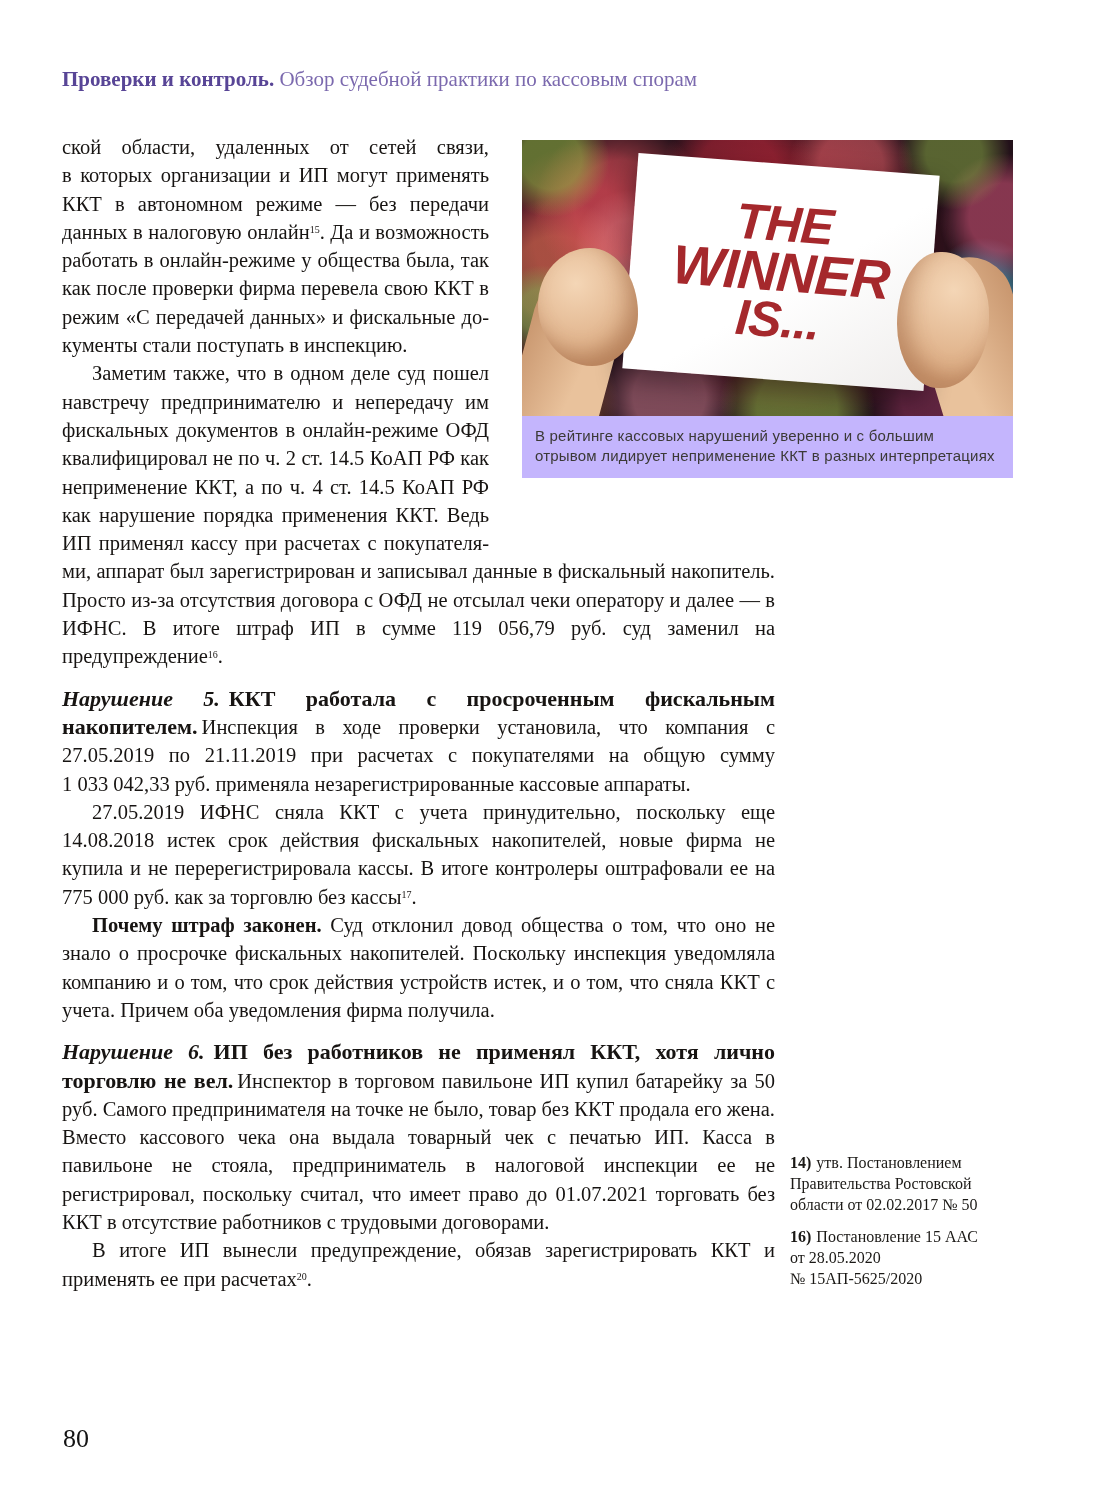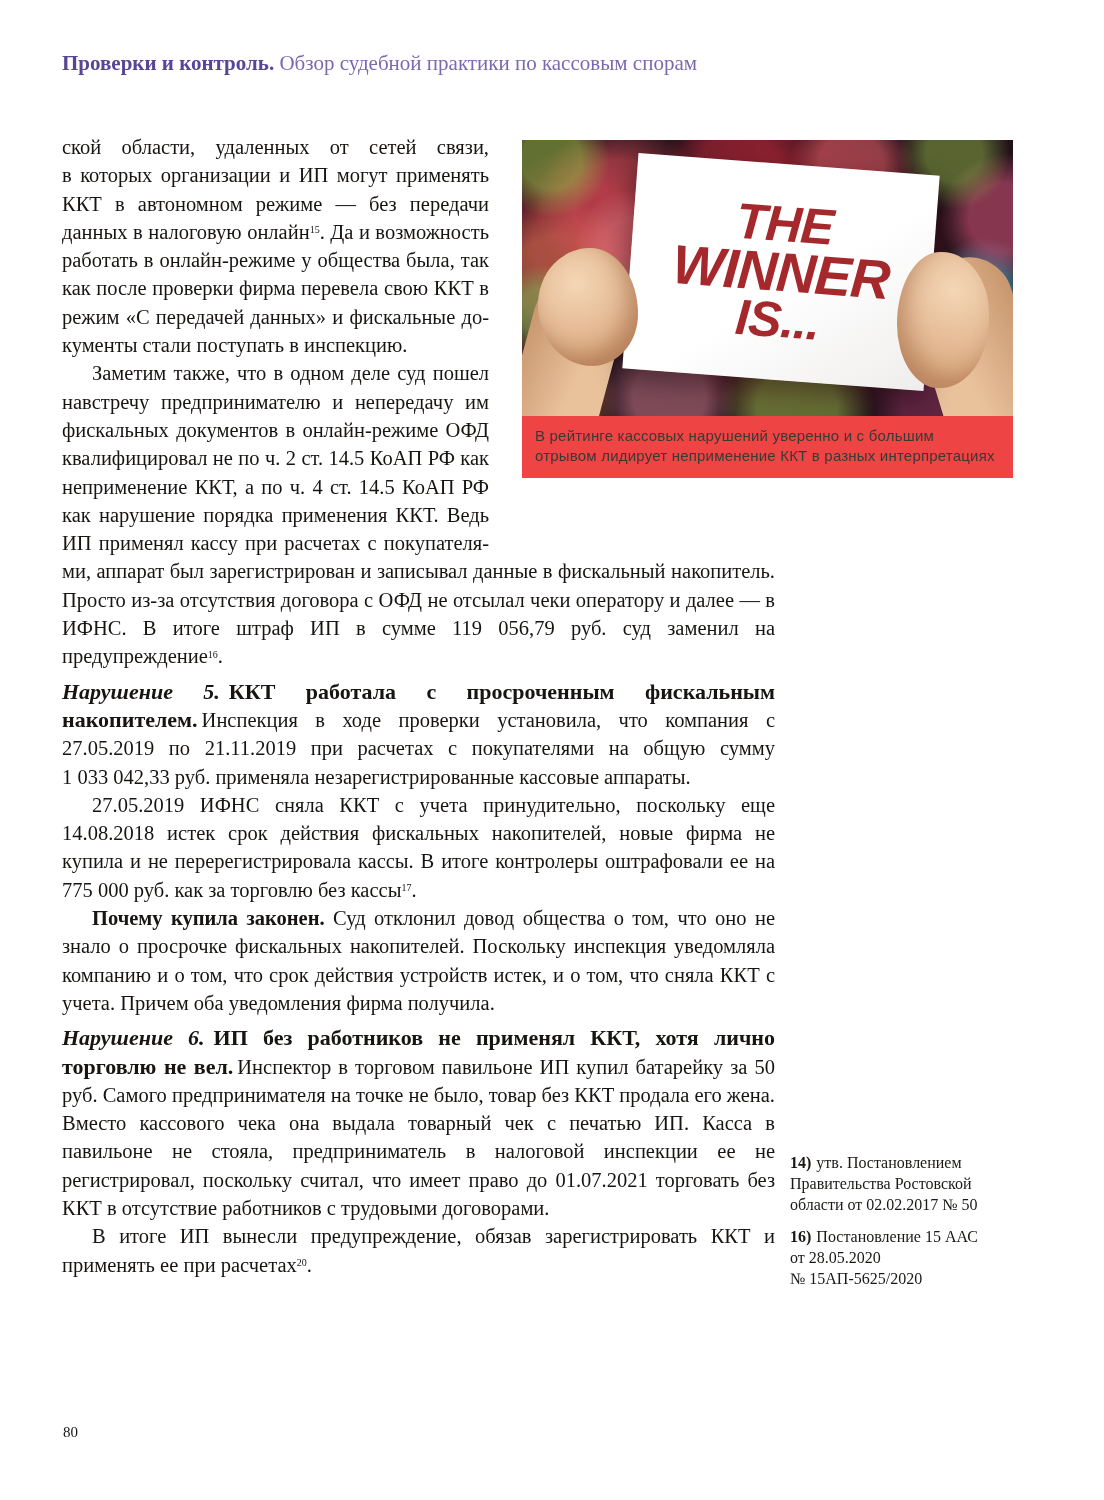--- a/index.html
+++ b/index.html
@@ -1,20 +1,20 @@
 <!DOCTYPE html>
 <html lang="ru"><head>
 <meta charset="utf-8">
 <style>
   html,body{margin:0;padding:0;background:#ffffff;}
   .page{position:relative;width:1104px;height:1500px;background:#ffffff;overflow:hidden;
         font-family:"Liberation Serif",serif;color:#171412;}
 
   
-  .header{position:absolute;left:62px;top:50px;font-size:21px;line-height:26px;}
+  .header{position:absolute;left:62px;top:66px;font-size:21px;line-height:26px;}
   .hdr-bold{font-weight:bold;color:#584596;}
   .hdr-light{font-weight:normal;color:#7b69ae;}
 
   
   .figure{position:absolute;left:522px;top:140px;width:491px;}
   .photo{position:relative;width:491px;height:276px;overflow:hidden;background-color:#23111a;
     background-image:
       radial-gradient(circle at 6% 7%,  rgba(150,190,70,.55) 0 30px, rgba(150,190,70,0) 58px),
       radial-gradient(circle at 20% 24%, rgba(226,82,92,.55) 0 46px, rgba(226,82,92,0) 86px),
       radial-gradient(circle at 22% 38%, rgba(255,240,235,.30) 0 26px, rgba(255,240,235,0) 55px),
@@ -48,43 +48,43 @@
   .sign-l3{font-size:50px;}
   .fist{position:absolute;z-index:3;}
   .fist-l{left:16px;top:108px;width:100px;height:118px;
           border-radius:52% 48% 46% 54%/48% 56% 44% 52%;
           background:radial-gradient(circle at 38% 30%,#f4d6b6,#daa87e 80%);
           box-shadow:inset -10px -12px 20px rgba(120,60,30,.35);}
   .fist-r{right:24px;top:112px;width:92px;height:136px;
           border-radius:48% 52% 54% 46%/54% 46% 52% 48%;
           background:radial-gradient(circle at 62% 28%,#f4d6b6,#daa87e 80%);
           box-shadow:inset 10px -12px 20px rgba(120,60,30,.3);}
-  .caption{background:#ef4444;color:#3b3936;padding:10px 13px 12px;
+  .caption{background:#c4b5fd;color:#3b3936;padding:10px 13px 12px;
            font-family:"Liberation Sans",sans-serif;font-size:15px;line-height:20px;letter-spacing:.2px;}
 
   
   .textflow{position:absolute;left:62px;top:133px;width:713px;
             font-size:20.5px;line-height:28.3px;text-align:justify;hyphens:manual;}
   .spacer{float:right;width:286px;height:398px;}
   .textflow p{margin:0;text-indent:30px;}
   .textflow p.noindent{text-indent:0;}
-  .textflow p.violation{text-indent:0;margin-top:7px;}
+  .textflow p.violation{text-indent:0;margin-top:14px;}
   .vlabel{font-weight:bold;font-style:italic;font-size:22px;}
   .vtitle{font-weight:bold;font-size:22px;margin-left:9px;margin-right:4px;}
   .lead-bold{font-weight:bold;}
   sup{font-size:10px;line-height:0;vertical-align:baseline;position:relative;top:-0.55em;}
 
   
   .sidebar{position:absolute;left:790px;top:1152px;width:228px;
            font-size:16px;line-height:21.2px;color:#1b1916;}
   .fn{margin-bottom:10px;}
   .fn b{margin-right:5px;}
   .fntxt{white-space:pre-line;}
 
-  .pagenum{position:absolute;left:63px;top:1424px;font-size:15px;color:#141414;}
+  .pagenum{position:absolute;left:63px;top:1424px;font-size:26px;color:#141414;}
 </style>
 </head>
 <body>
 
 <div class="page">
 
   <div class="header">
     <span class="hdr-bold">Проверки и контроль.</span>
     <span class="hdr-light">Обзор судебной практики по кассовым спорам</span>
   </div>
@@ -108,21 +108,21 @@
     <div class="spacer"></div>
 
     <p class="noindent"><span>ской области, удаленных от сетей связи, в&nbsp;которых организации и ИП могут приме­нять ККТ в автономном режиме — без пе­редачи данных в налоговую онлайн</span><sup>15</sup><span>. Да и&nbsp;возможность работать в онлайн-режи­ме у общества была, так как после провер­ки фирма перевела свою ККТ в режим «С&nbsp;передачей данных» и фискальные до­кументы стали поступать в инспекцию.</span></p>
 
     <p><span>Заметим также, что в одном деле суд пошел навстречу предпринимателю и не­передачу им фискальных документов в&nbsp;онлайн-режиме ОФД квалифицировал не по ч. 2 ст. 14.5 КоАП РФ как неприме­нение ККТ, а по ч. 4 ст. 14.5 КоАП РФ как нарушение порядка при­менения ККТ. Ведь ИП применял кассу при расчетах с покупателя­ми, аппарат был зарегистрирован и записывал данные в фискальный накопитель. Просто из-за отсутствия договора с ОФД не отсылал чеки оператору и далее — в ИФНС. В итоге штраф ИП в сумме 119&nbsp;056,79 руб. суд заменил на предупреждение</span><sup>16</sup><span>.</span></p>
 
     <p class="violation"><span class="vlabel">Нарушение 5.</span><span class="vtitle">ККТ работала с просроченным фискальным накопителем.</span><span>Инспекция в ходе проверки установила, что компа­ния с 27.05.2019 по 21.11.2019 при расчетах с покупателями на общую сумму 1&nbsp;033&nbsp;042,33 руб. применяла незарегистрированные кассовые аппараты.</span></p>
 
     <p><span>27.05.2019 ИФНС сняла ККТ с учета принудительно, поскольку еще 14.08.2018 истек срок действия фискальных накопителей, новые фир­ма не купила и не перерегистрировала кассы. В итоге контролеры оштрафовали ее на 775&nbsp;000 руб. как за торговлю без кассы</span><sup>17</sup><span>.</span></p>
 
-    <p><span class="lead-bold">Почему купила законен. </span><span>Суд отклонил довод общества о том, что оно не знало о просрочке фискальных накопителей. Посколь­ку инспекция уведомляла компанию и о том, что срок действия устройств истек, и о том, что сняла ККТ с учета. Причем оба уведом­ления фирма получила.</span></p>
+    <p><span class="lead-bold">Почему штраф законен. </span><span>Суд отклонил довод общества о том, что оно не знало о просрочке фискальных накопителей. Посколь­ку инспекция уведомляла компанию и о том, что срок действия устройств истек, и о том, что сняла ККТ с учета. Причем оба уведом­ления фирма получила.</span></p>
 
     <p class="violation"><span class="vlabel">Нарушение 6.</span><span class="vtitle">ИП без работников не применял ККТ, хотя лично торговлю не вел.</span><span>Инспектор в торговом павильоне ИП ку­пил батарейку за 50 руб. Самого предпринимателя на точке не было, товар без ККТ продала его жена. Вместо кассового чека она выдала товарный чек с печатью ИП. Касса в павильоне не стояла, предпри­ниматель в налоговой инспекции ее не регистрировал, поскольку считал, что имеет право до 01.07.2021 торговать без ККТ в отсутствие работников с трудовыми договорами.</span></p>
 
     <p><span>В итоге ИП вынесли предупреждение, обязав зарегистрировать ККТ и применять ее при расчетах</span><sup>20</sup><span>.</span></p>
   </div>
 
   <div class="sidebar">
     <div class="fn"><b>14)</b><span class="fntxt">утв. Постановлением
 Правительства Ростовской
 области от 02.02.2017 № 50</span></div>

